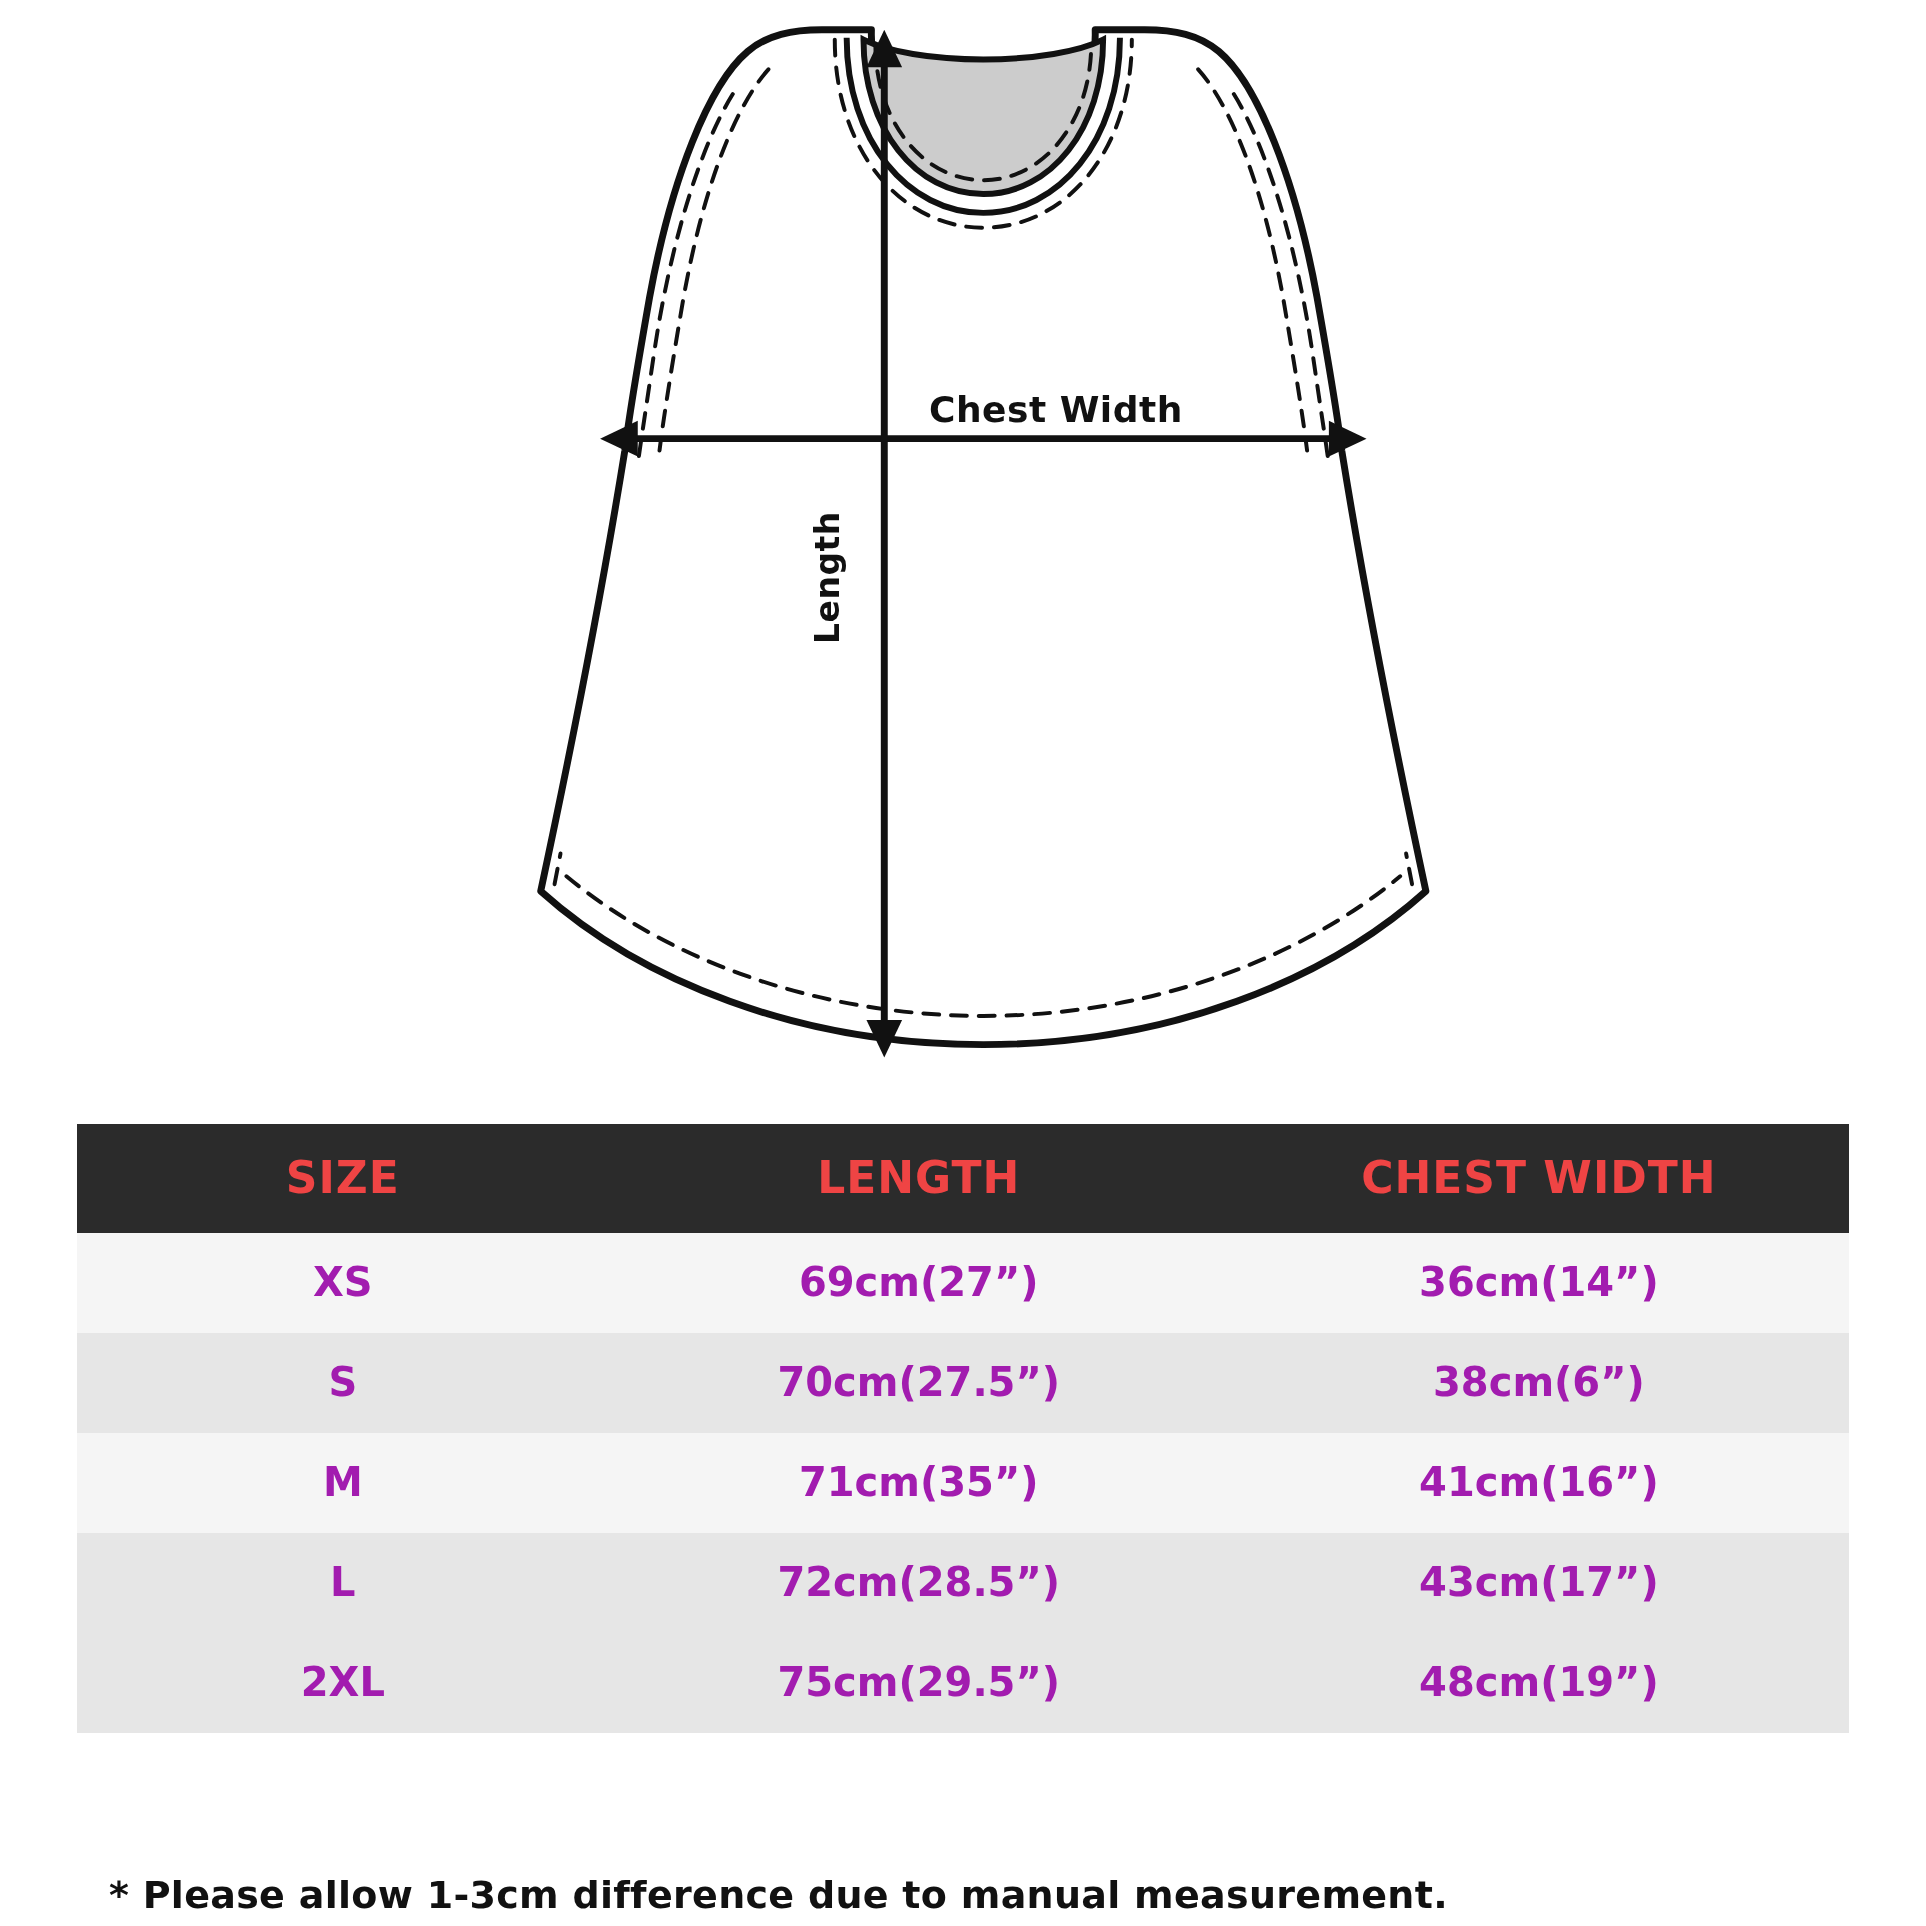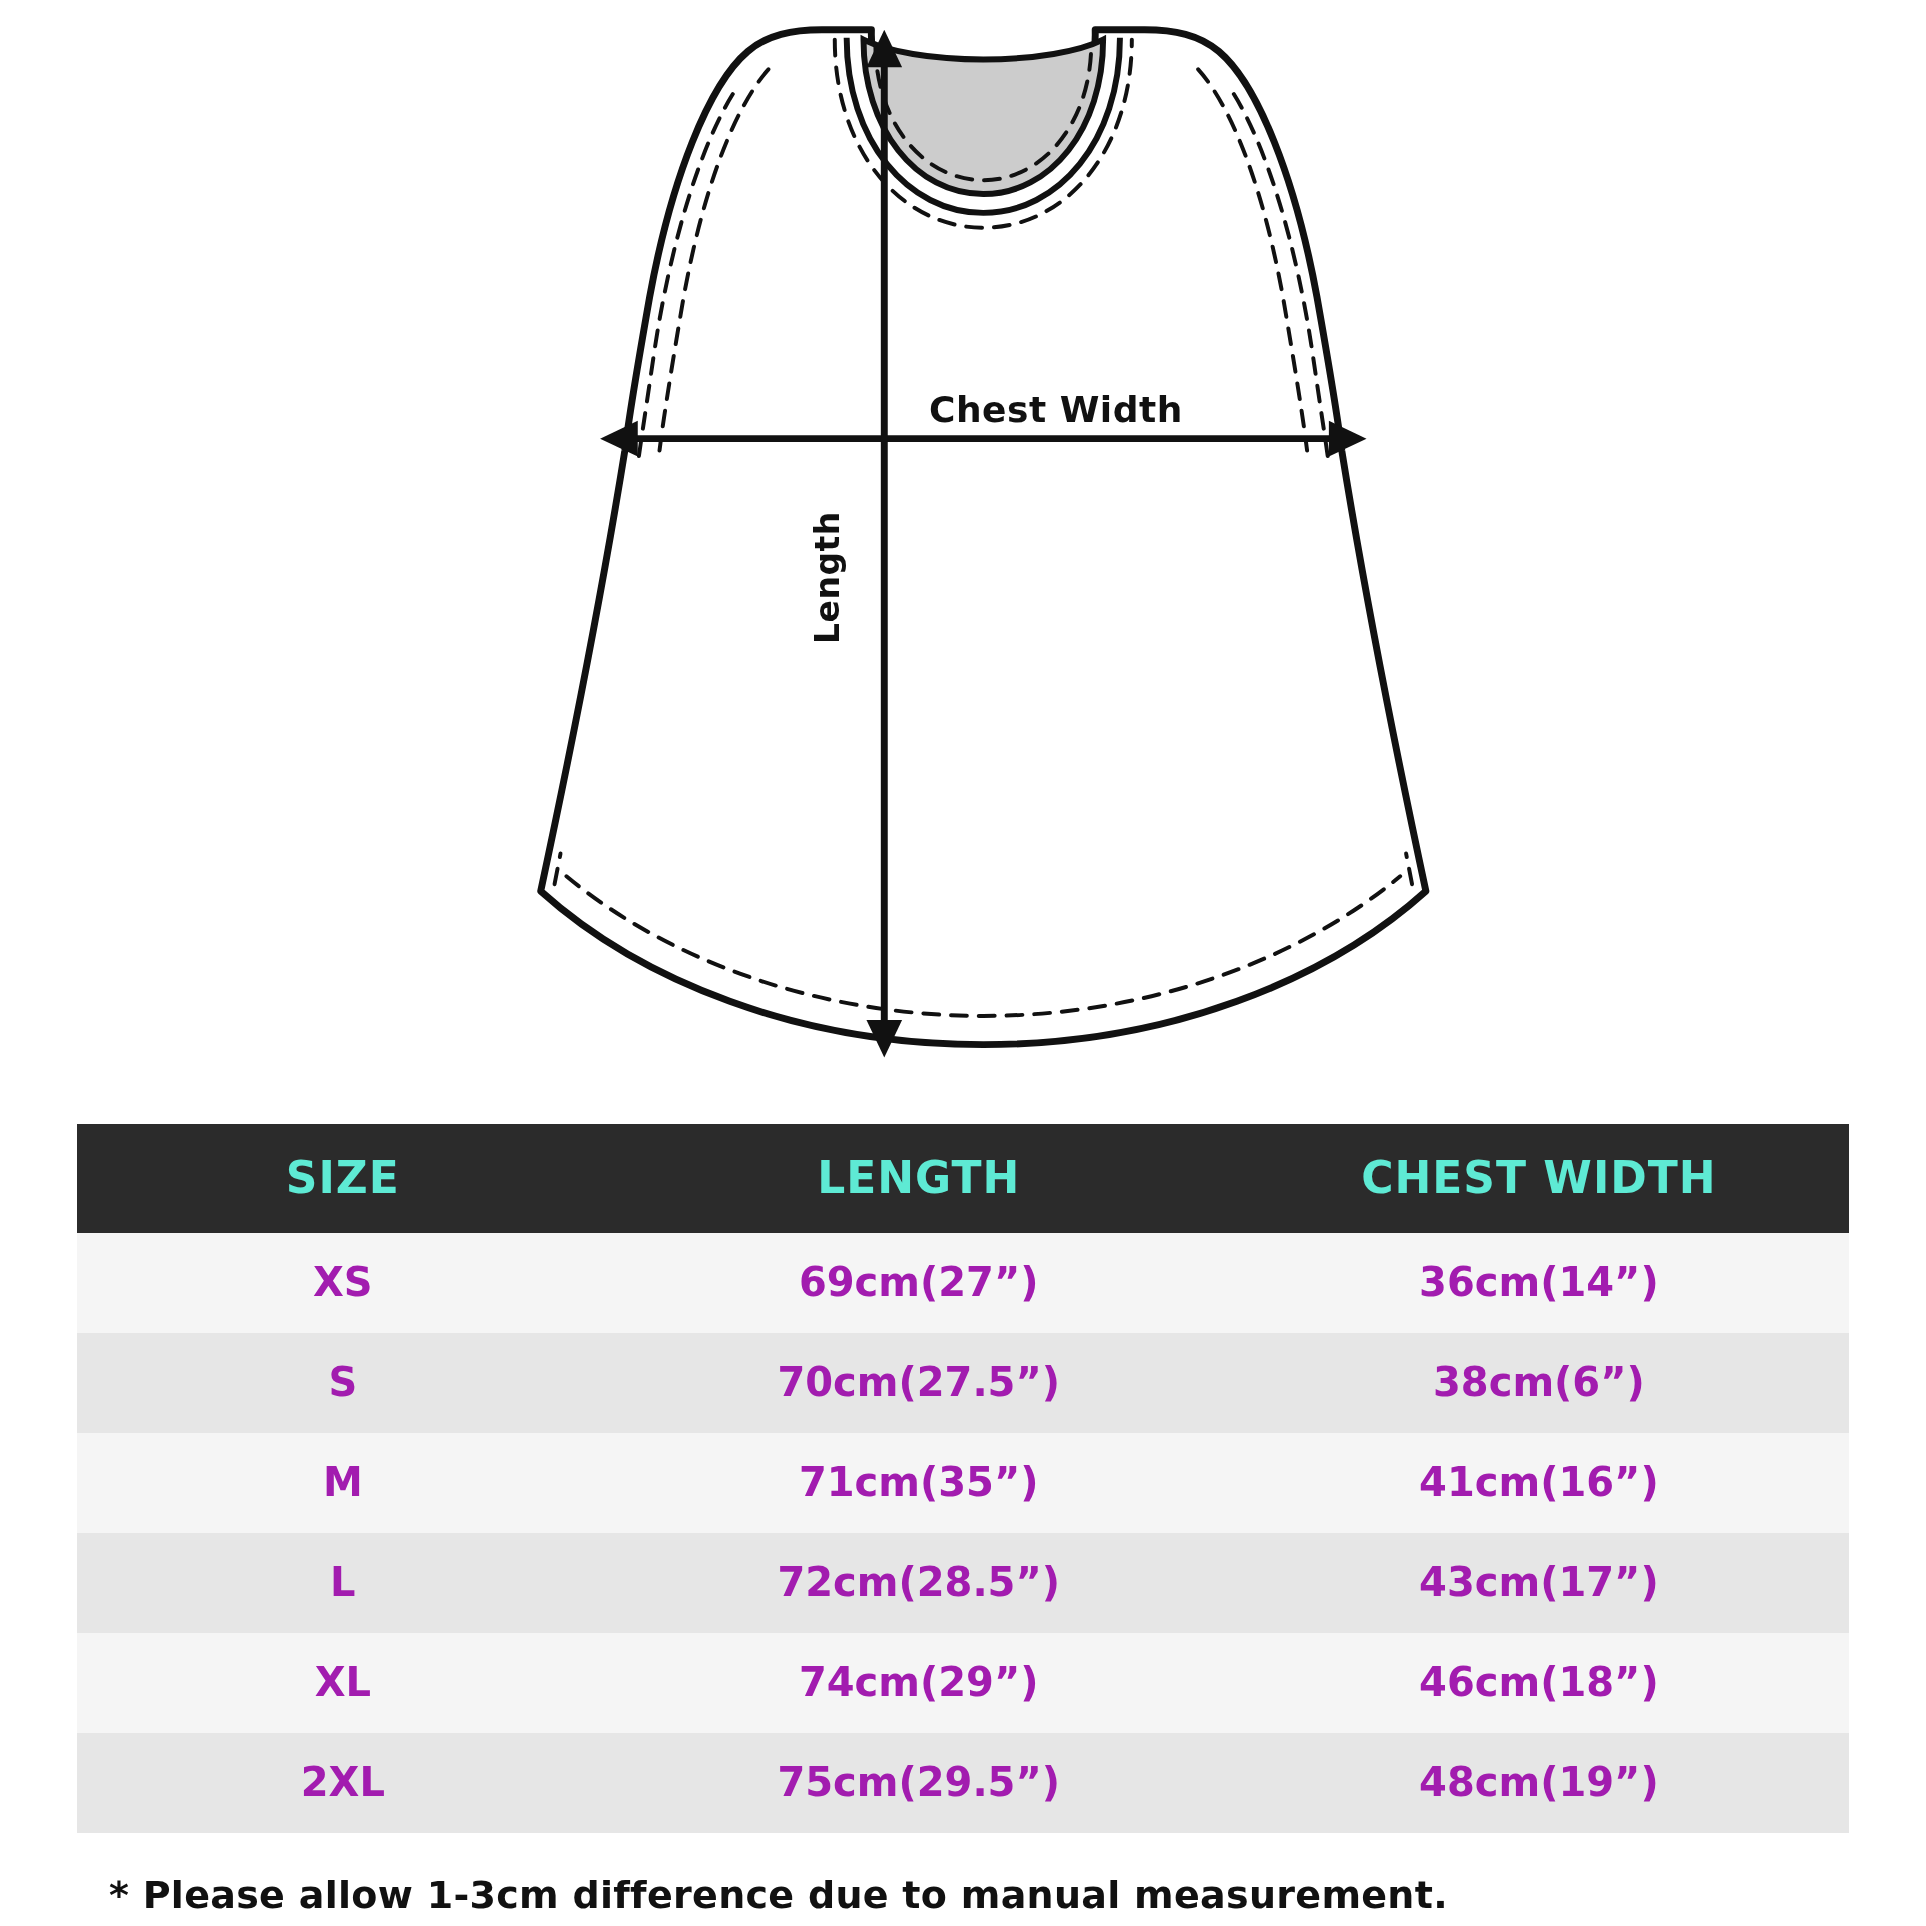--- a/index.html
+++ b/index.html
@@ -66,21 +66,21 @@
     table-layout: fixed;
   }
   .size-table th,
   .size-table td {
     text-align: center;
     font-family: "DejaVu Sans", sans-serif;
     font-weight: bold;
   }
   .size-table thead th {
     background: #2b2b2b;
-    color: #5eead4;
+    color: #ef4444;
     font-size: 44px;
     letter-spacing: 1px;
     padding: 28px 0 30px 0;
   }
   .size-table tbody td {
     font-size: 40px;
     color: #a21caf;
     padding: 26px 0 28px 0;
     height: 95px;
   }
@@ -200,25 +200,20 @@
       <tr class="row-even">
         <td>M</td>
         <td>71cm(35”)</td>
         <td>41cm(16”)</td>
       </tr>
       <tr class="row-odd">
         <td>L</td>
         <td>72cm(28.5”)</td>
         <td>43cm(17”)</td>
       </tr>
-      <tr class="row-even">
-        <td>XL</td>
-        <td>74cm(29”)</td>
-        <td>46cm(18”)</td>
-      </tr>
       <tr class="row-odd">
         <td>2XL</td>
         <td>75cm(29.5”)</td>
         <td>48cm(19”)</td>
       </tr>
     </tbody>
   </table>
 
   <div class="footnote">* Please allow 1-3cm difference due to manual measurement.</div>
 

